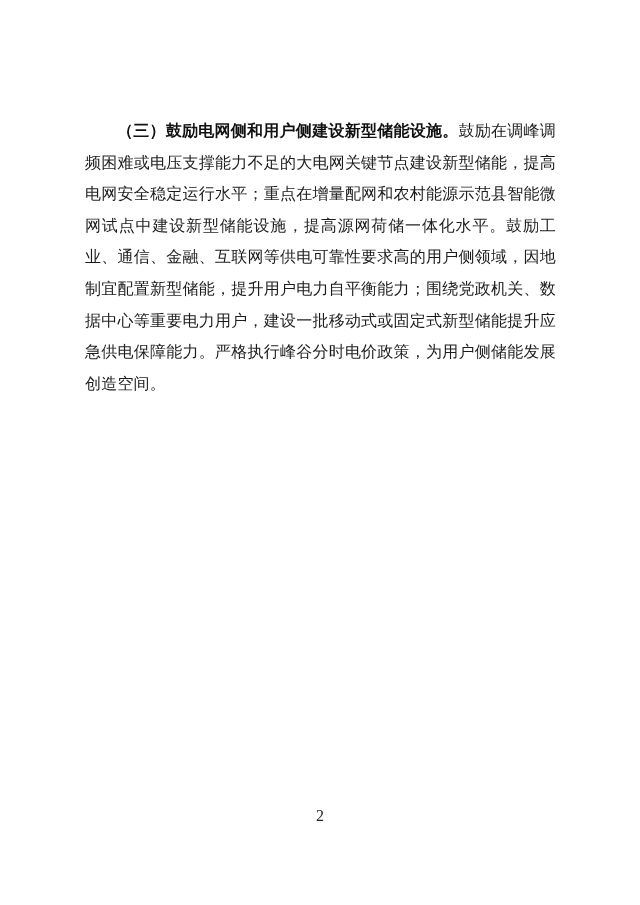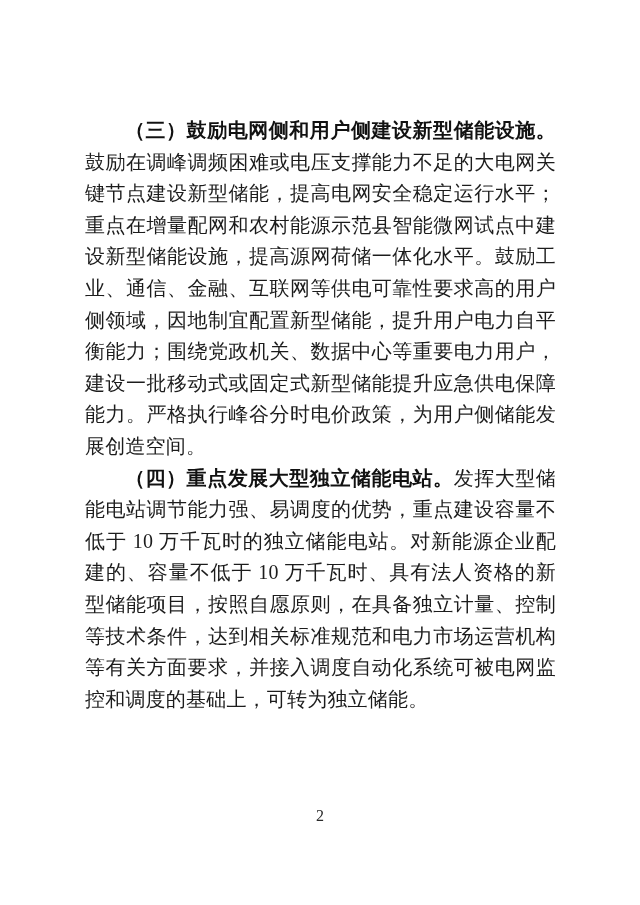--- a/index.html
+++ b/index.html
@@ -18,21 +18,21 @@
     position: absolute;
     inset: 0;
     background: #ffffff;
   }
   .text-block {
     position: absolute;
     left: 85px;
     top: 115px;
     width: 471px;
     color: #1c1c1c;
-    font-size: 20px;
+    font-size: 16px;
     line-height: 31.6px;
     text-align: justify;
     text-justify: inter-character;
     letter-spacing: 0.2px;
   }
   .text-block p {
     margin: 0;
     text-indent: 2em;
   }
   .para-heading {
@@ -57,22 +57,19 @@
 <body>
 
 <div class="doc-page">
 
   <div class="text-block">
 
     <p>
       <span class="para-heading">（三）鼓励电网侧和用户侧建设新型储能设施。</span><span class="para-body">鼓励在调峰调频困难或电压支撑能力不足的大电网关键节点建设新型储能，提高电网安全稳定运行水平；重点在增量配网和农村能源示范县智能微网试点中建设新型储能设施，提高源网荷储一体化水平。鼓励工业、通信、金融、互联网等供电可靠性要求高的用户侧领域，因地制宜配置新型储能，提升用户电力自平衡能力；围绕党政机关、数据中心等重要电力用户，建设一批移动式或固定式新型储能提升应急供电保障能力。严格执行峰谷分时电价政策，为用户侧储能发展创造空间。</span>
     </p>
 
-    <p>
-      <span class="para-heading">（四）重点发展大型独立储能电站。</span><span class="para-body">发挥大型储能电站调节能力强、易调度的优势，重点建设容量不低于 10 万千瓦时的独立储能电站。对新能源企业配建的、容量不低于 10 万千瓦时、具有法人资格的新型储能项目，按照自愿原则，在具备独立计量、控制等技术条件，达到相关标准规范和电力市场运营机构等有关方面要求，并接入调度自动化系统可被电网监控和调度的基础上，可转为独立储能。</span>
-    </p>
 
 
   </div>
 
   <div class="page-number">2</div>
 
 </div>
 
 </body></html>

